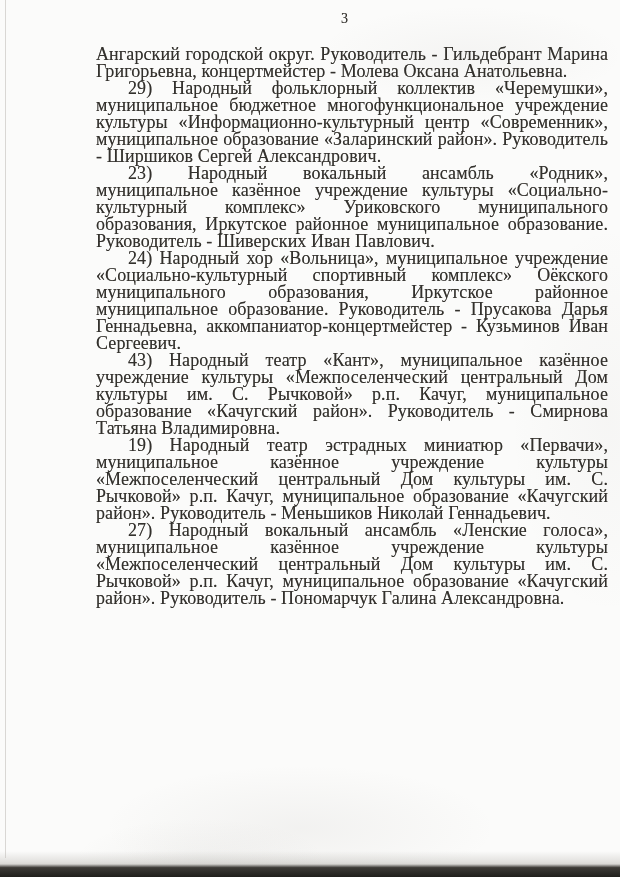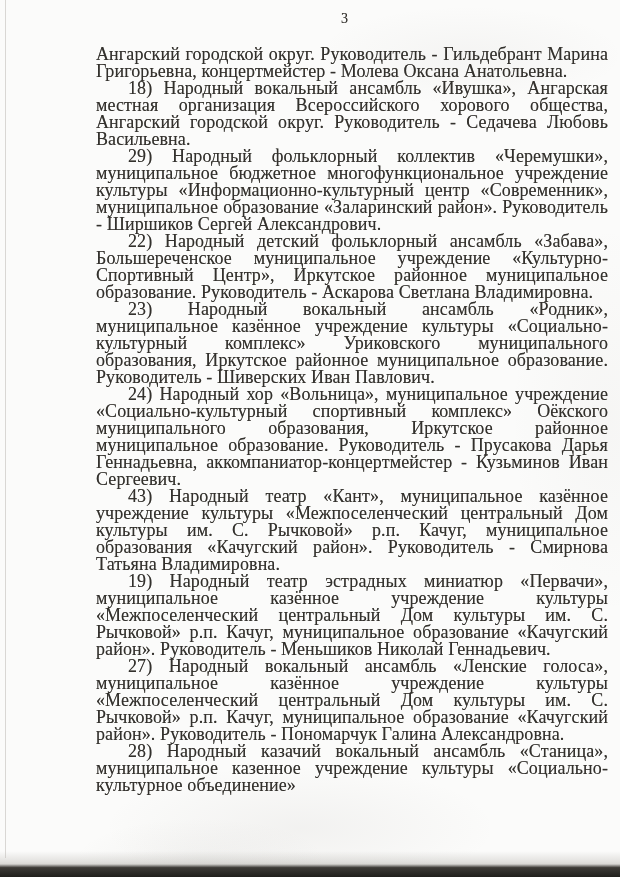--- a/index.html
+++ b/index.html
@@ -82,37 +82,34 @@
 <div class="page">
 
   <div class="left-scan-line"></div>
 
   <div class="page-number">3</div>
 
   <div class="doc-body">
 
     <p class="para continuation">Ангарский городской округ. Руководитель - Гильдебрант Марина Григорьевна, концертмейстер - Молева Оксана Анатольевна.</p>
 
-    <p class="para"><span>18)</span> <span>Народный вокальный ансамбль «Ивушка», Ангарская местная организация Всероссийского хорового общества, Ангарский городской округ. Руководитель - Седачева Любовь Васильевна.</span></p>
 
 
 
     <p class="para"><span>29)</span> <span>Народный фольклорный коллектив «Черемушки», муниципальное бюджетное многофункциональное учреждение культуры «Информационно-культурный центр «Современник», муниципальное образование «Заларинский район». Руководитель - Ширшиков Сергей Александрович.</span></p>
 
-    <p class="para"><span>22)</span> <span>Народный детский фольклорный ансамбль «Забава», Большереченское муниципальное учреждение «Культурно-Спортивный Центр», Иркутское районное муниципальное образование. Руководитель - Аскарова Светлана Владимировна.</span></p>
 
     <p class="para"><span>23)</span> <span>Народный вокальный ансамбль «Родник», муниципальное казённое учреждение культуры «Социально-культурный комплекс» Уриковского муниципального образования, Иркутское районное муниципальное образование. Руководитель - Шиверских Иван Павлович.</span></p>
 
     <p class="para"><span>24)</span> <span>Народный хор «Вольница», муниципальное учреждение «Социально-культурный спортивный комплекс» Оёкского муниципального образования, Иркутское районное муниципальное образование. Руководитель - Прусакова Дарья Геннадьевна, аккомпаниатор-концертмейстер - Кузьминов Иван Сергеевич.</span></p>
 
-    <p class="para"><span>43)</span> <span>Народный театр «Кант», муниципальное казённое учреждение культуры «Межпоселенческий центральный Дом культуры им. С. Рычковой» р.п. Качуг, муниципальное образования «Качугский район». Руководитель - Смирнова Татьяна Владимировна.</span></p>
+    <p class="para"><span>43)</span> <span>Народный театр «Кант», муниципальное казённое учреждение культуры «Межпоселенческий центральный Дом культуры им. С. Рычковой» р.п. Качуг, муниципальное образование «Качугский район». Руководитель - Смирнова Татьяна Владимировна.</span></p>
 
     <p class="para"><span>19)</span> <span>Народный театр эстрадных миниатюр «Первачи», муниципальное казённое учреждение культуры «Межпоселенческий центральный Дом культуры им. С. Рычковой» р.п. Качуг, муниципальное образование «Качугский район». Руководитель - Меньшиков Николай Геннадьевич.</span></p>
 
     <p class="para"><span>27)</span> <span>Народный вокальный ансамбль «Ленские голоса», муниципальное казённое учреждение культуры «Межпоселенческий центральный Дом культуры им. С. Рычковой» р.п. Качуг, муниципальное образование «Качугский район». Руководитель - Пономарчук Галина Александровна.</span></p>
 
-    <p class="para"><span>28)</span> <span>Народный казачий вокальный ансамбль «Станица», муниципальное казенное учреждение культуры «Социально-культурное объединение»</span></p>
 
   </div>
 
   <div class="bottom-scan-edge"></div>
 
 </div>
 
 </body></html>

